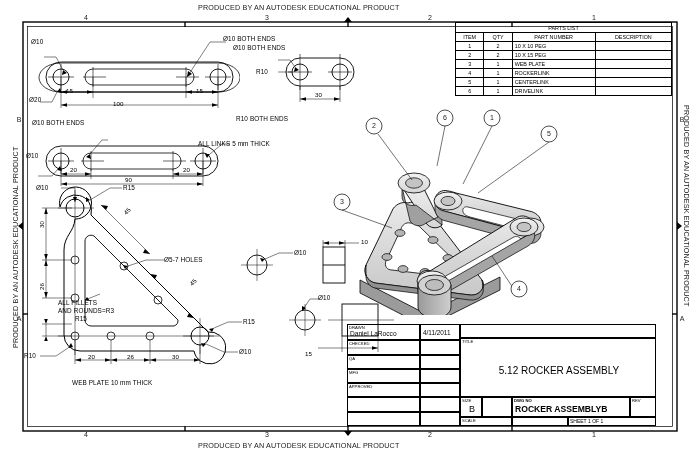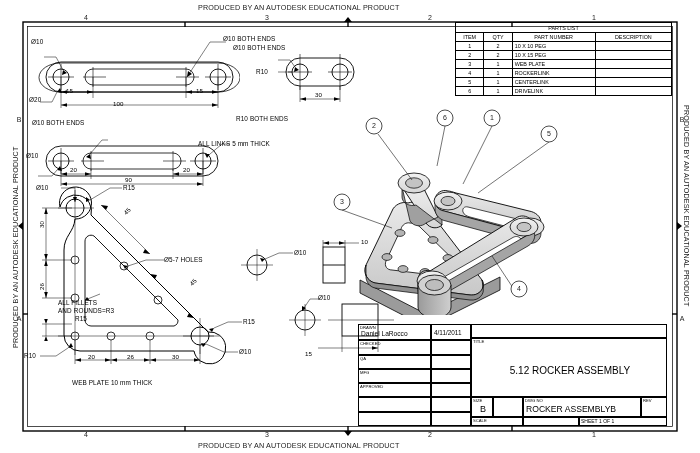--- a/index.html
+++ b/index.html
@@ -567,21 +567,21 @@
     <tr>
       <td>6</td>
       <td>1</td>
       <td class="l">DRIVELINK</td>
       <td class="l"></td>
     </tr>
   </tbody>
     </table>
 </div>
 
-<div class="abs" style="left:358px;top:324px;width:309px;height:102px;">
+<div class="abs" style="left:347px;top:324px;width:309px;height:102px;">
 
   <div class="tbcell" style="left:0;top:0;width:73px;height:16px;">
     <span class="tb-lab">DRAWN</span>
     <span class="tb-val" style="font-size:6.6px;top:5px;">Daniel LaRocco</span>
   </div>
   <div class="tbcell" style="left:73px;top:0;width:40px;height:16px;">
     <span class="tb-val" style="font-size:6.4px;top:4px;">4/11/2011</span>
   </div>
 
   <div class="tbcell" style="left:0;top:16px;width:73px;height:15px;">
@@ -613,21 +613,21 @@
   <div class="tbcell" style="left:113px;top:14px;width:196px;height:59px;">
     <span class="tb-lab">TITLE</span>
     <span class="abs" style="left:0;top:26px;width:196px;text-align:center;font-size:10px;">5.12 ROCKER ASSEMBLY</span>
   </div>
 
   <div class="tbcell" style="left:113px;top:73px;width:22px;height:20px;">
     <span class="tb-lab">SIZE</span>
     <span class="abs" style="left:0;top:6px;width:22px;text-align:center;font-size:9px;">B</span>
   </div>
   <div class="tbcell" style="left:135px;top:73px;width:30px;height:20px;"></div>
-  <div class="tbcell" style="left:165px;top:73px;width:118px;height:20px;">
+  <div class="tbcell" style="left:165px;top:73px;width:118px;height:20px;font-weight:bold;">
     <span class="tb-lab">DWG NO</span>
     <span class="abs" style="left:2px;top:6px;font-size:8.6px;">ROCKER ASSEMBLYB</span>
   </div>
   <div class="tbcell" style="left:283px;top:73px;width:26px;height:20px;">
     <span class="tb-lab">REV</span>
     <span class="abs" style="left:0;top:7px;width:26px;text-align:center;font-size:6.4px;"></span>
   </div>
 
   <div class="tbcell" style="left:113px;top:93px;width:52px;height:9px;">
     <span class="tb-lab" style="top:-0.5px;">SCALE</span>

